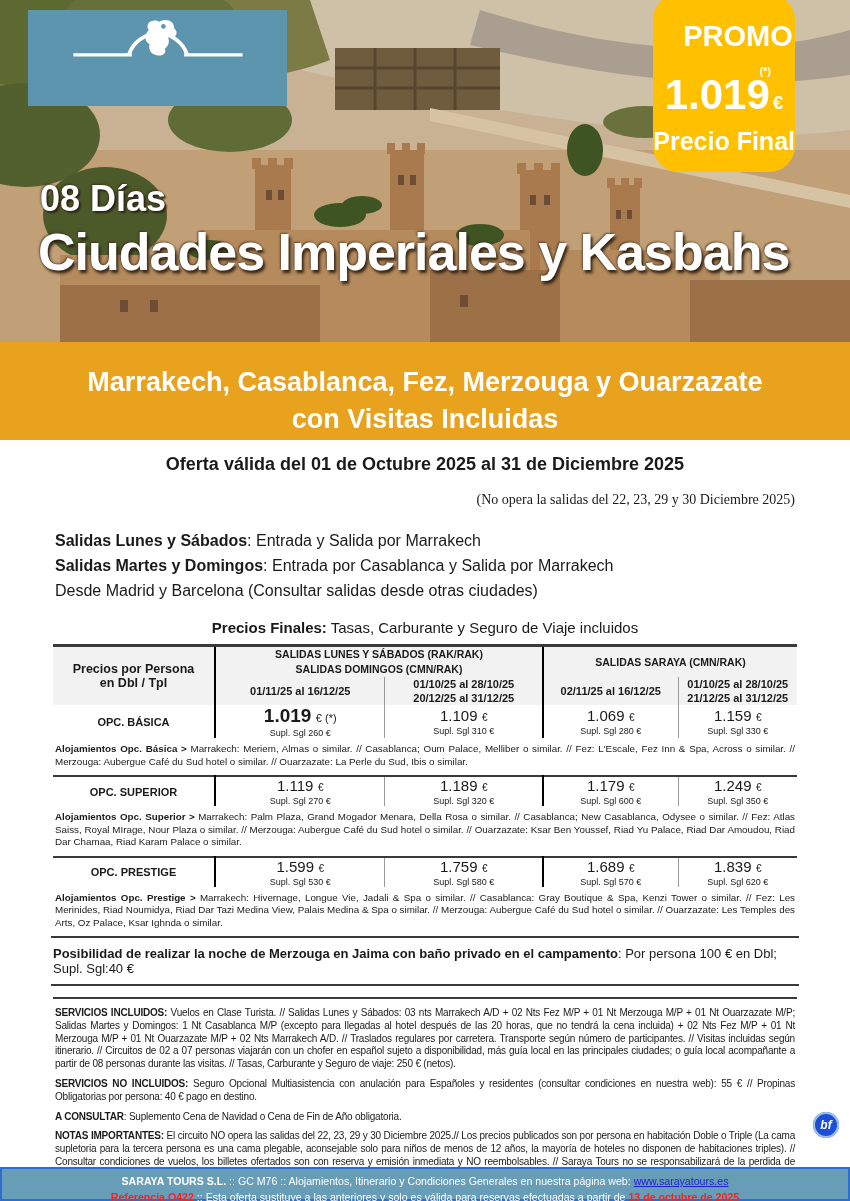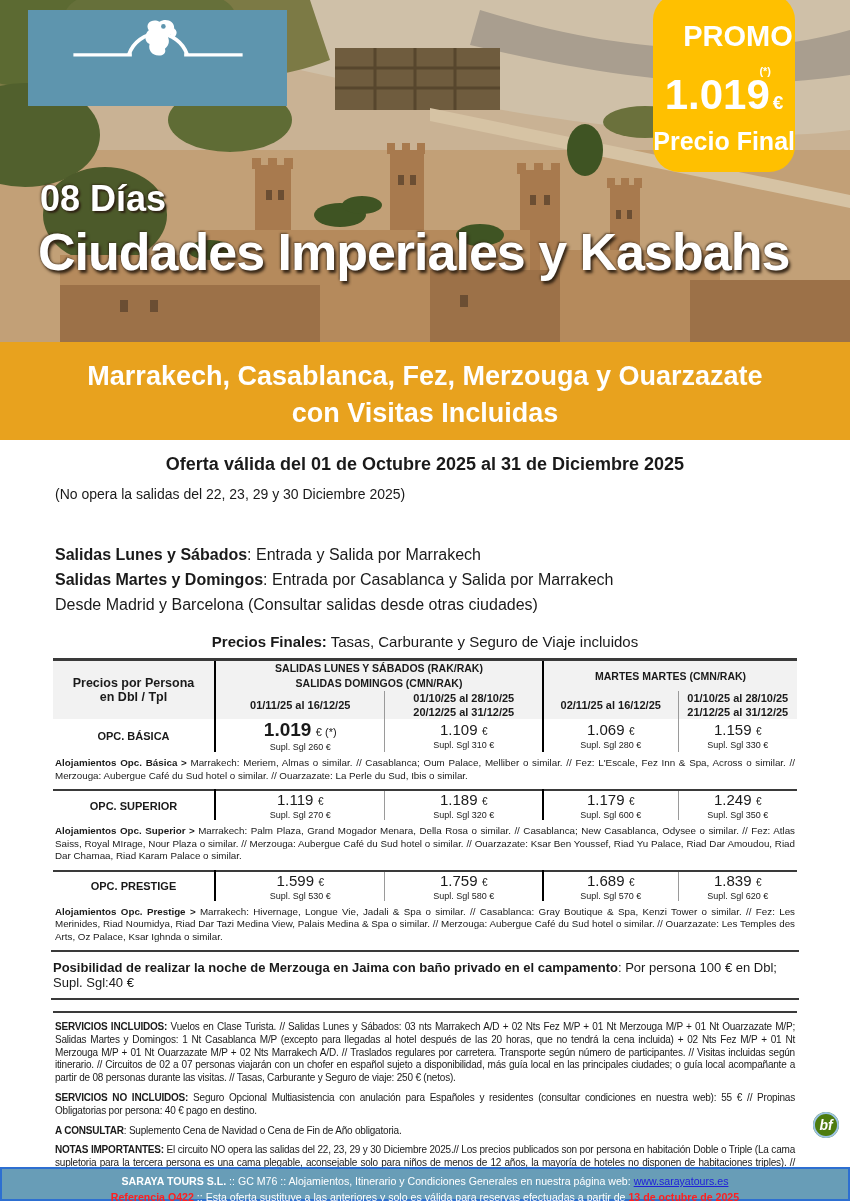--- a/index.html
+++ b/index.html
@@ -30,27 +30,27 @@
     position:absolute;left:40px;top:178px;color:#fff;font-size:36px;font-weight:bold;
     text-shadow:2px 2px 2px rgba(45,32,18,.95),-1px -1px 2px rgba(45,32,18,.6);
   }
   .hero-title{
     position:absolute;left:38px;top:222px;color:#fff;font-size:52px;font-weight:bold;letter-spacing:-1px;white-space:nowrap;
     text-shadow:2px 3px 3px rgba(45,32,18,.95),-1px -1px 2px rgba(45,32,18,.6);
   }
   
   .banner{
     width:850px;height:98px;background:#E8A21E;color:#fff;text-align:center;
-    font-weight:bold;font-size:27px;line-height:37px;padding-top:16px;box-sizing:border-box;
+    font-weight:bold;font-size:27px;line-height:37px;padding-top:22px;box-sizing:border-box;
   }
   
   .offer{padding:0 55px;}
   .offer-validity{text-align:center;font-weight:bold;font-size:18px;margin-top:14px;}
-  .offer-note{text-align:left;font-size:14px;margin-top:11px;}
-  .departures{margin-top:40px;font-size:16px;line-height:25px;}
+  .offer-note{text-align:right;font-size:14px;margin-top:17px;font-family:Liberation Serif, serif;}
+  .departures{margin-top:20px;font-size:16px;line-height:25px;}
   .prices-line{text-align:center;font-size:15px;margin-top:16px;}
   .b{font-weight:bold;}
   
   table.prices{border-collapse:collapse;table-layout:fixed;width:744px;margin:8px auto 0;border-top:3px solid #3a3a3a;}
   table.prices th,table.prices td{padding:0;vertical-align:middle;text-align:center;}
   .hdr{background:#f2f2f2;}
   th.corner{font-size:12.5px;font-weight:bold;white-space:pre-line;border-right:2px solid #000;}
   th.group{font-size:10.5px;font-weight:bold;line-height:15px;padding:8px 2px 4px;}
   th.gsplit{border-right:2px solid #000;}
   th.datecell{font-size:11px;font-weight:bold;white-space:pre-line;line-height:14px;padding:6px 2px 8px;}
@@ -69,21 +69,21 @@
   .merzouga{
     width:744px;margin:0 auto;border-top:2px solid #3a3a3a;border-bottom:2px solid #3a3a3a;
     font-size:13px;padding:8px 2px;text-align:left;
   }
   .spacer-rule{width:744px;margin:0 auto;height:11px;border-bottom:2px solid #3a3a3a;}
   
   .terms{padding:8px 55px 0;font-size:10px;line-height:12.8px;letter-spacing:-0.2px;text-align:justify;}
   .terms p{margin:0 0 7px;}
   .bf-badge{
     position:absolute;left:813px;top:1112px;width:26px;height:26px;border-radius:50%;
-    background:#4d7c0f;color:#fff;font-size:14px;font-weight:bold;font-style:italic;
+    background:#1d4ed8;color:#fff;font-size:12px;font-weight:bold;font-style:italic;
     display:flex;align-items:center;justify-content:center;box-shadow:0 0 0 2px #9cc3e5 inset;
   }
   
   .footer{
     position:absolute;left:0;bottom:0;width:850px;height:34px;box-sizing:border-box;
     background:#689DB7;border:2px solid #2D6FD1;text-align:center;color:#fff;
     font-size:10.6px;line-height:16px;padding-top:4px;
   }
   .footer a{color:#1F1FD8;text-decoration:underline;cursor:pointer;}
   .red{color:#FF1F1F;font-weight:bold;}
@@ -208,21 +208,21 @@
       </colgroup>
     <tbody>
         <tr class="hdr">
       <th class="corner" rowspan="2">Precios por Persona
 en Dbl / Tpl</th>
       <th class="group gsplit" colspan="2">
         <div>SALIDAS LUNES Y SÁBADOS (RAK/RAK)</div>
         <div>SALIDAS DOMINGOS (CMN/RAK)</div>
       </th>
       <th class="group" colspan="2">
-        <div>MARTES MARTES (CMN/RAK)</div>
+        <div>SALIDAS SARAYA (CMN/RAK)</div>
       </th>
     </tr>
     <tr class="hdr">
       <th class="datecell vthin">01/11/25 al 16/12/25</th>
       <th class="datecell vthick">01/10/25 al 28/10/25
 20/12/25 al 31/12/25</th>
       <th class="datecell vthin">02/11/25 al 16/12/25</th>
       <th class="datecell">01/10/25 al 28/10/25
 21/12/25 al 31/12/25</th>
     </tr>

